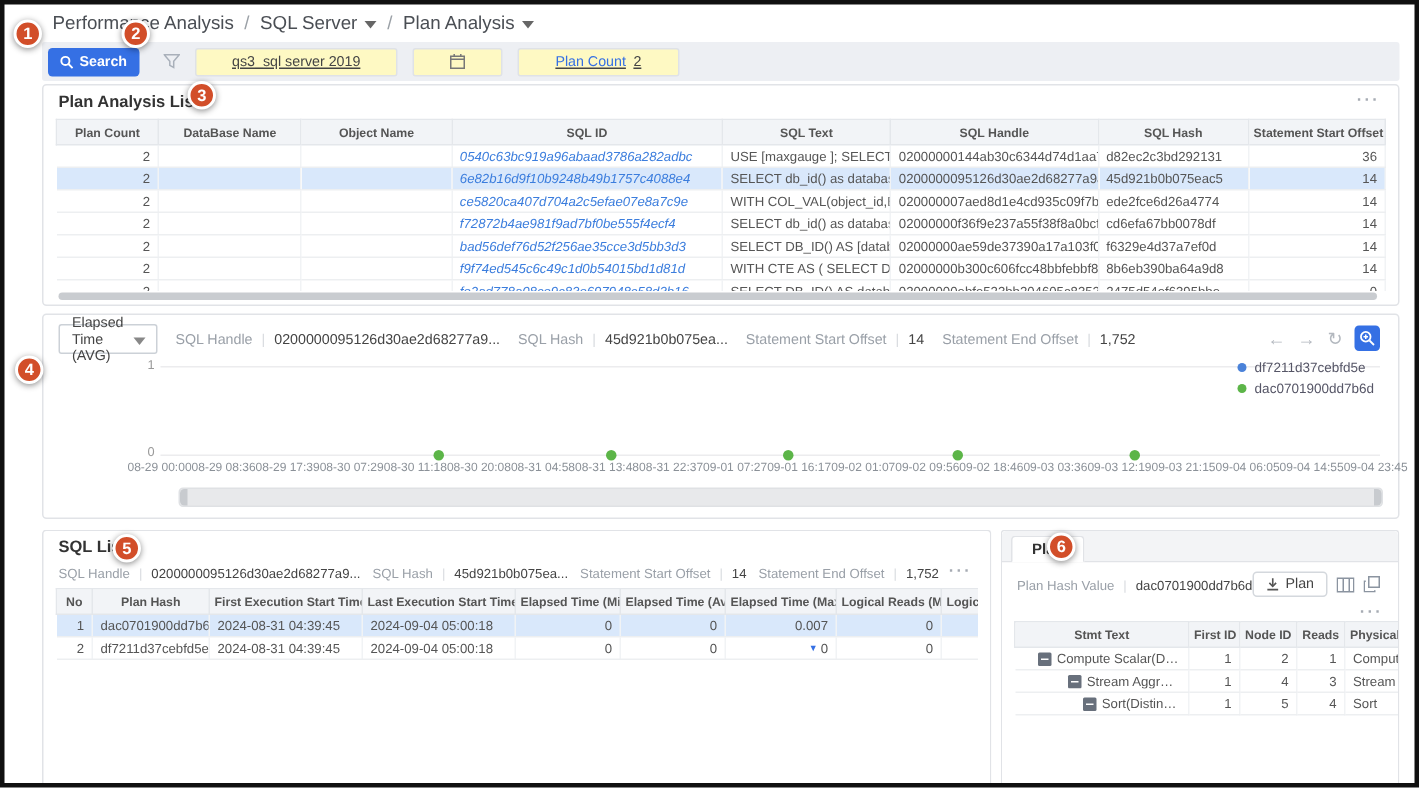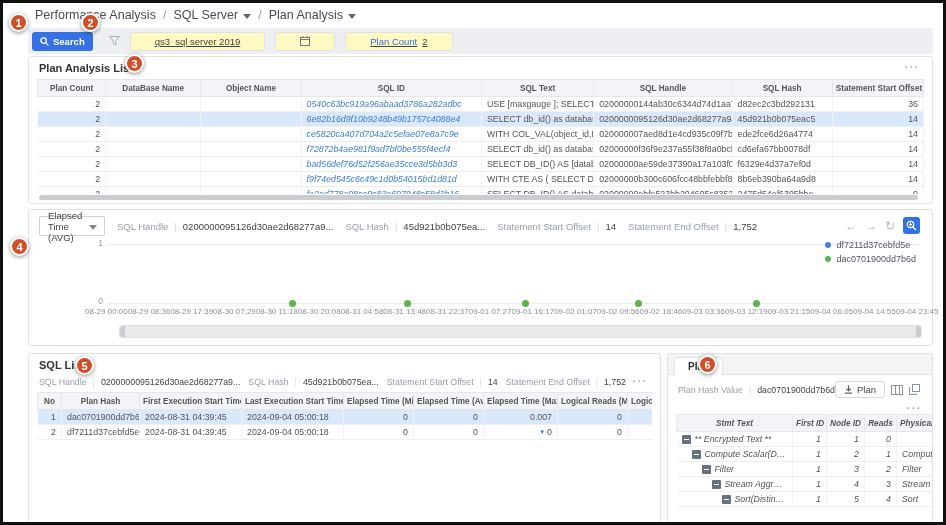--- a/index.html
+++ b/index.html
@@ -457,73 +457,49 @@
       <span class="icon-btn">
         <svg width="11" height="11" viewBox="0 0 11 11">
           <rect x="3.5" y="0.5" width="7" height="7" fill="none" stroke="#8b94a0" stroke-width="1"></rect>
           <path d="M1.5 3.5 H0.5 V10.5 H7.5 V9.5" fill="none" stroke="#8b94a0" stroke-width="1"></path>
         </svg>
       </span>
     </div>
   </div>
   <span class="dots-menu" style="right:10px; top:49px;">···</span>
   <div class="tbl-wrap" style="top:60px; left:8px; right:0; bottom:0;">
-    <table style="width:270px;font-style:italic;">
+    <table style="width:270px;">
       <colgroup>
         <col style="width:116px">
           <col style="width:34px">
           <col style="width:38px">
           <col style="width:32px">
           <col style="width:50px">
       </colgroup>
       <thead>
           <tr id="plan-thead-row">
             <th>Stmt Text</th>
             <th>First ID</th>
             <th>Node ID</th>
             <th>Reads</th>
             <th>Physical Op</th>
           </tr>
         </thead>
       <tbody id="plan-tbody">
           <tr>
             <td>
-              <div class="tree-cell" style="padding-left: 0px;">
-                <span class="collapse-box"></span>
-                <span class="tree-txt">** Encrypted Text **</span>
-              </div>
-            </td>
-            <td class="num">1</td>
-            <td class="num">1</td>
-            <td class="num">0</td>
-            <td></td>
-          </tr>
-          <tr>
-            <td>
               <div class="tree-cell" style="padding-left: 10px;">
                 <span class="collapse-box"></span>
                 <span class="tree-txt">Compute Scalar(DEFINE:([Ex...</span>
               </div>
             </td>
             <td class="num">1</td>
             <td class="num">2</td>
             <td class="num">1</td>
             <td>Compute Scalar</td>
-          </tr>
-          <tr>
-            <td>
-              <div class="tree-cell" style="padding-left: 20px;">
-                <span class="collapse-box"></span>
-                <span class="tree-txt">Filter</span>
-              </div>
-            </td>
-            <td class="num">1</td>
-            <td class="num">3</td>
-            <td class="num">2</td>
-            <td>Filter</td>
           </tr>
           <tr>
             <td>
               <div class="tree-cell" style="padding-left: 30px;">
                 <span class="collapse-box"></span>
                 <span class="tree-txt">Stream Aggregate(Aggre...</span>
               </div>
             </td>
             <td class="num">1</td>
             <td class="num">4</td>

